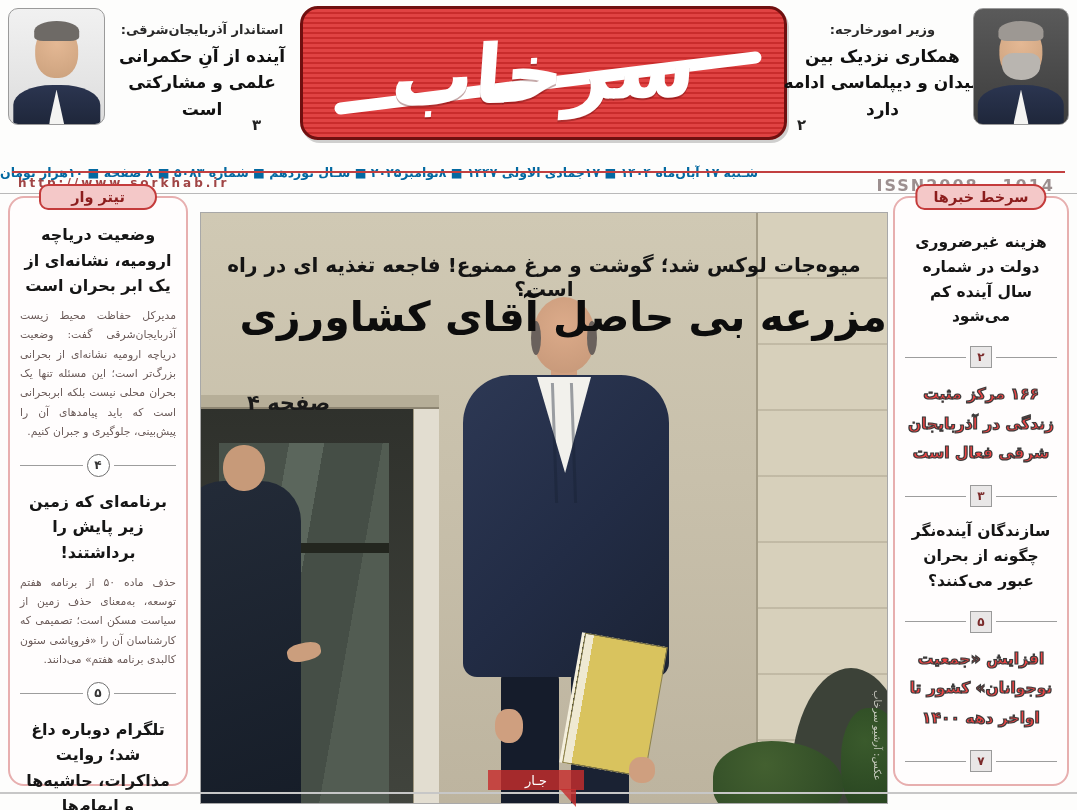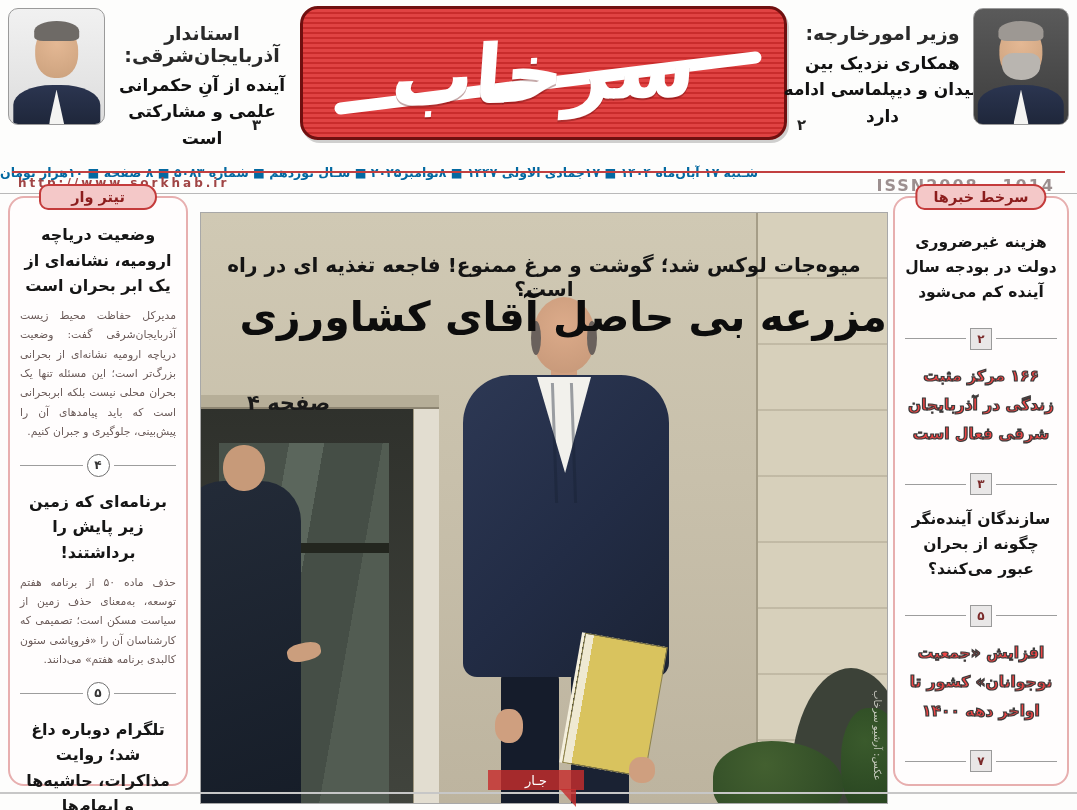--- a/index.html
+++ b/index.html
@@ -10,21 +10,21 @@
   
   .portrait { position:absolute; border:1px solid #9a9a9a; border-radius:10px; overflow:hidden; background:linear-gradient(180deg,#f1f1f1,#dddddd); }
   .portrait.dark { background:linear-gradient(180deg,#5a5a5a,#3d3d3d); }
   .p-head { position:absolute; left:50%; top:14%; width:46%; height:46%; transform:translateX(-50%); background:radial-gradient(circle at 50% 35%,#e4b894,#caa07c); border-radius:48% 48% 44% 44%; }
   .p-hair { position:absolute; left:50%; top:10%; width:48%; height:18%; transform:translateX(-50%); background:#6e6a66; border-radius:50% 50% 20% 20%; }
   .p-beard { position:absolute; left:50%; top:38%; width:40%; height:24%; transform:translateX(-50%); background:#b9b5b0; border-radius:30% 30% 50% 50%; }
   .p-body { position:absolute; left:50%; bottom:-4%; width:92%; height:38%; transform:translateX(-50%); background:linear-gradient(180deg,#2b3550,#1d2538); border-radius:45% 45% 0 0; }
   .p-shirt { position:absolute; left:50%; bottom:0; width:16%; height:30%; transform:translateX(-50%); background:#f4f4f2; clip-path:polygon(50% 0,100% 100%,0 100%); }
 
   .hdr-text { position:absolute; direction:rtl; text-align:center; color:#1d1d1d; }
-  .hdr-kicker { font-size:19px; font-weight:bold; color:#2a2a2a; margin-bottom:6px; }
+  .hdr-kicker { font-size:13px; font-weight:bold; color:#2a2a2a; margin-bottom:6px; }
   .hdr-title { font-size:17px; font-weight:bold; line-height:1.55; color:#111; }
   .hdr-num { position:absolute; font-size:15px; font-weight:bold; color:#222; }
 
   
   .masthead { position:absolute; left:300px; top:6px; width:487px; height:134px;
     background:repeating-linear-gradient(0deg,#e04343 0 3px,#c92c2c 3px 5px);
     border:3px solid #701010; border-radius:18px; box-shadow:2px 3px 0 rgba(0,0,0,.18);
     display:flex; align-items:center; justify-content:center; overflow:hidden; }
   .masthead .swoosh { position:absolute; left:30px; top:68px; width:430px; height:12px; background:#ffffff; border-radius:8px; transform:rotate(-7deg); }
   .masthead .logo { position:relative; direction:rtl; color:#ffffff; font-size:82px; font-weight:bold; transform:skewX(-6deg) rotate(-2deg); text-shadow:0 2px 0 rgba(90,10,10,.35); line-height:1; }
@@ -199,21 +199,21 @@
     <div class="lead-pageref">صفحه ۴</div>
     <div class="credit">عکس: آرشیو سرخاب</div>
   </div>
 
   <div class="watermark">جـار</div>
   <div class="watermark-tail"></div>
 
   <div class="sidebox right">
     <div class="pill">سرخط خبرها</div>
     <div class="col-inner">
-      <div class="item-title sm" style="margin-top:18px;">هزینه غیرضروری دولت در بودجه سال آینده کم می‌شود</div>
+      <div class="item-title sm" style="margin-top:18px;">هزینه غیرضروری دولت در شماره سال آینده کم می‌شود</div>
       <div class="spacer"></div>
       <div class="sep">
         <div class="ln"></div>
           <div class="sq">۲</div>
           <div class="ln"></div>
       </div>
       <div class="item-title sm outline">۱۶۶ مرکز مثبت زندگی در آذربایجان شرقی فعال است</div>
       <div class="spacer"></div>
       <div class="sep">
         <div class="ln"></div>

